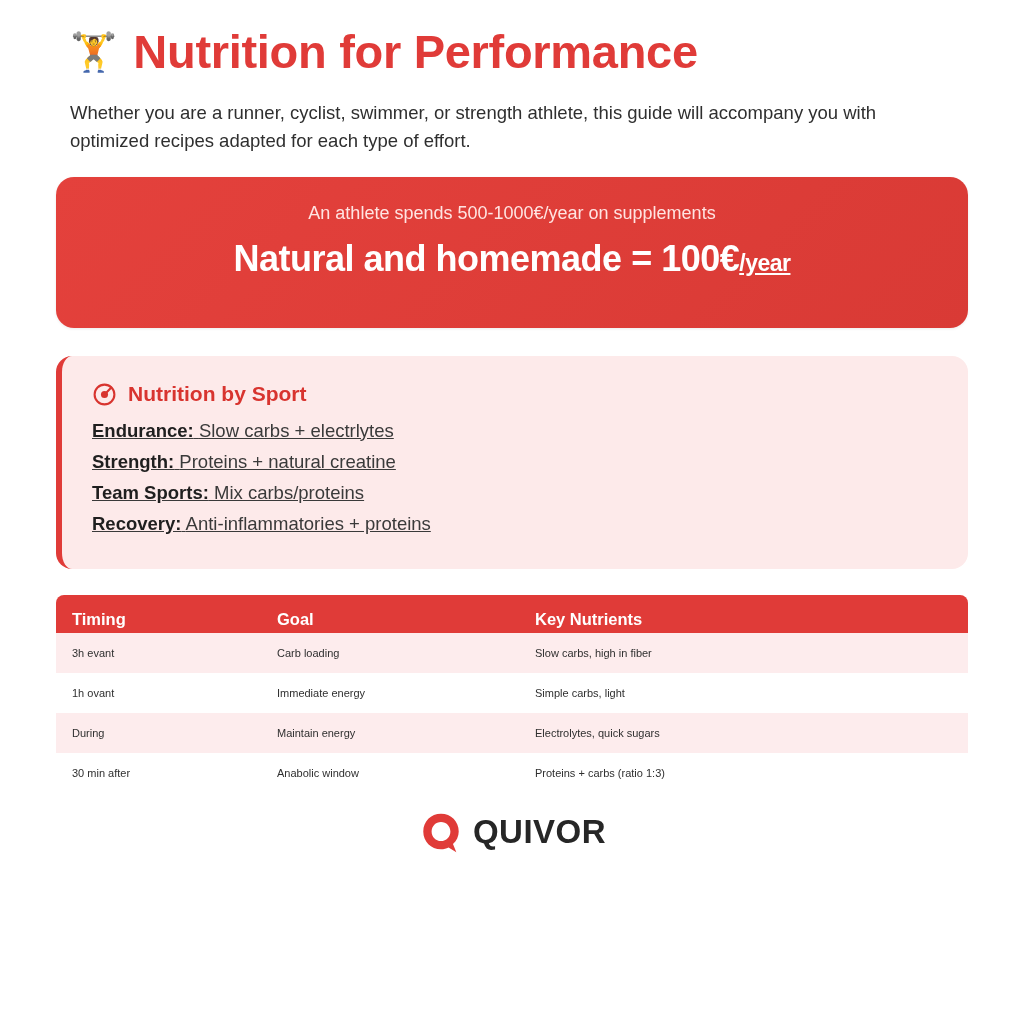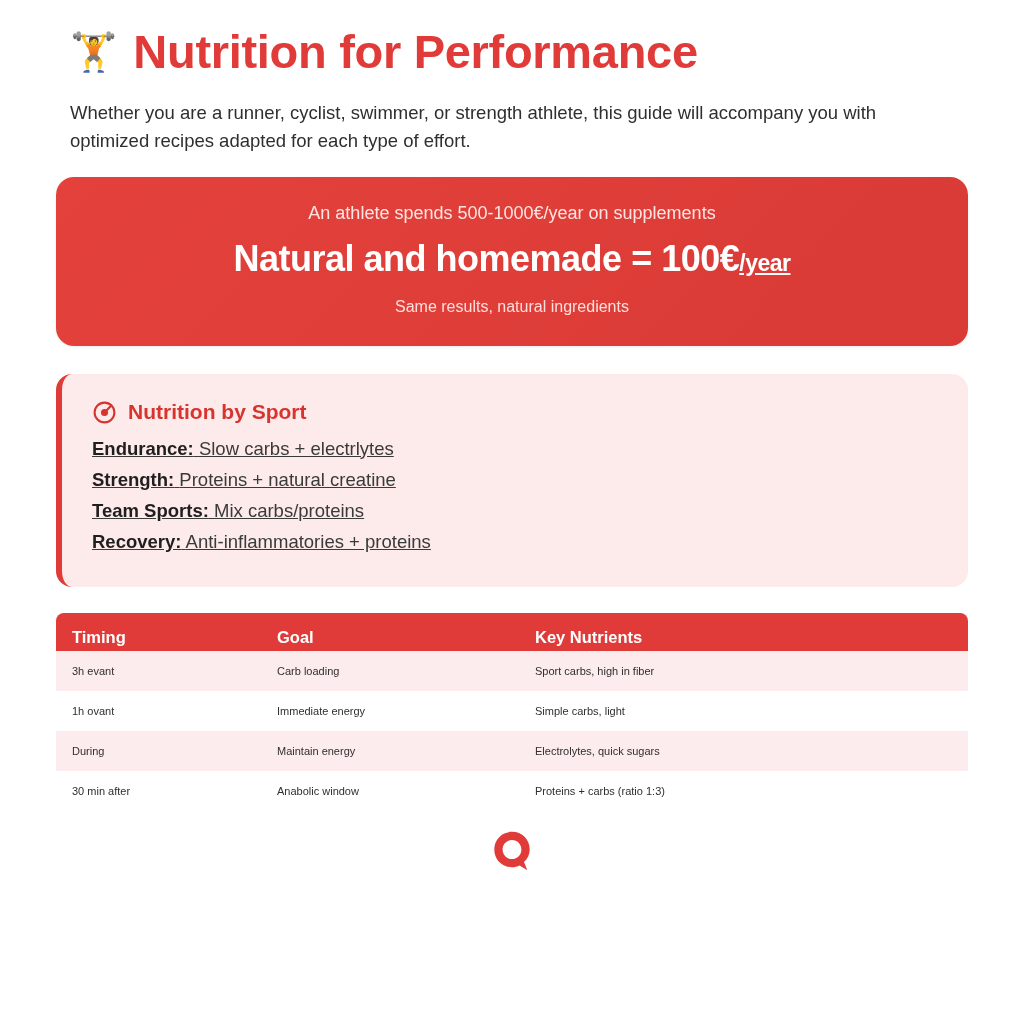--- a/index.html
+++ b/index.html
@@ -157,21 +157,20 @@
     <h1 class="header-title">Nutrition for Performance</h1>
   </div>
 
   <p class="intro">Whether you are a runner, cyclist, swimmer, or strength athlete, this guide will accompany you with optimized recipes adapted for each type of effort.</p>
 
   <div class="banner">
     <div class="banner-top">An athlete spends 500-1000€/year on supplements</div>
     <div class="banner-main">
       <span>Natural and homemade = 100€</span><span class="sub">/year</span>
     </div>
-    <div class="banner-bottom">Same results, natural ingredients</div>
   </div>
 
   <div class="sport-card">
     <div class="sport-head">
       <span>
         <svg class="target-icon" width="25" height="25" viewBox="0 0 24 24" fill="none">
           <circle cx="12" cy="12" r="9.5" stroke="#d8342f" stroke-width="2"></circle>
           <circle cx="12" cy="12" r="3.4" fill="#d8342f"></circle>
           <path d="M13 11 L18.5 5.2" stroke="#d8342f" stroke-width="2" stroke-linecap="round"></path>
         </svg>
@@ -201,21 +200,21 @@
       <tr>
         <th>Timing</th>
         <th>Goal</th>
         <th>Key Nutrients</th>
       </tr>
     </thead>
     <tbody>
       <tr>
         <td>3h evant</td>
         <td>Carb loading</td>
-        <td>Sport carbs, high in fiber</td>
+        <td>Slow carbs, high in fiber</td>
       </tr>
       <tr>
         <td>1h ovant</td>
         <td>Immediate energy</td>
         <td>Simple carbs, light</td>
       </tr>
       <tr>
         <td>During</td>
         <td>Maintain energy</td>
         <td>Electrolytes, quick sugars</td>
@@ -227,15 +226,16 @@
       </tr>
     </tbody>
   </table>
 
   <div class="footer">
     <span>
       <svg class="logo-mark" width="46" height="46" viewBox="0 0 48 48" fill="none">
         <path d="M24 5 C13.5 5 5.5 13 5.5 23.5 C5.5 34 13.5 42 24 42 C27 42 29.6 41.3 31.9 40.1 L40 45 L36.5 36.5 C40.2 33.2 42.5 28.7 42.5 23.5 C42.5 13 34.5 5 24 5 Z M24 13.5 C29.5 13.5 33.8 17.9 33.8 23.5 C33.8 29.1 29.5 33.5 24 33.5 C18.5 33.5 14.2 29.1 14.2 23.5 C14.2 17.9 18.5 13.5 24 13.5 Z" fill="#e03b38"></path>
       </svg>
     </span>
+    <span class="logo-text">QUIVOR</span>
   </div>
 
 </div>
 
 </body></html>

